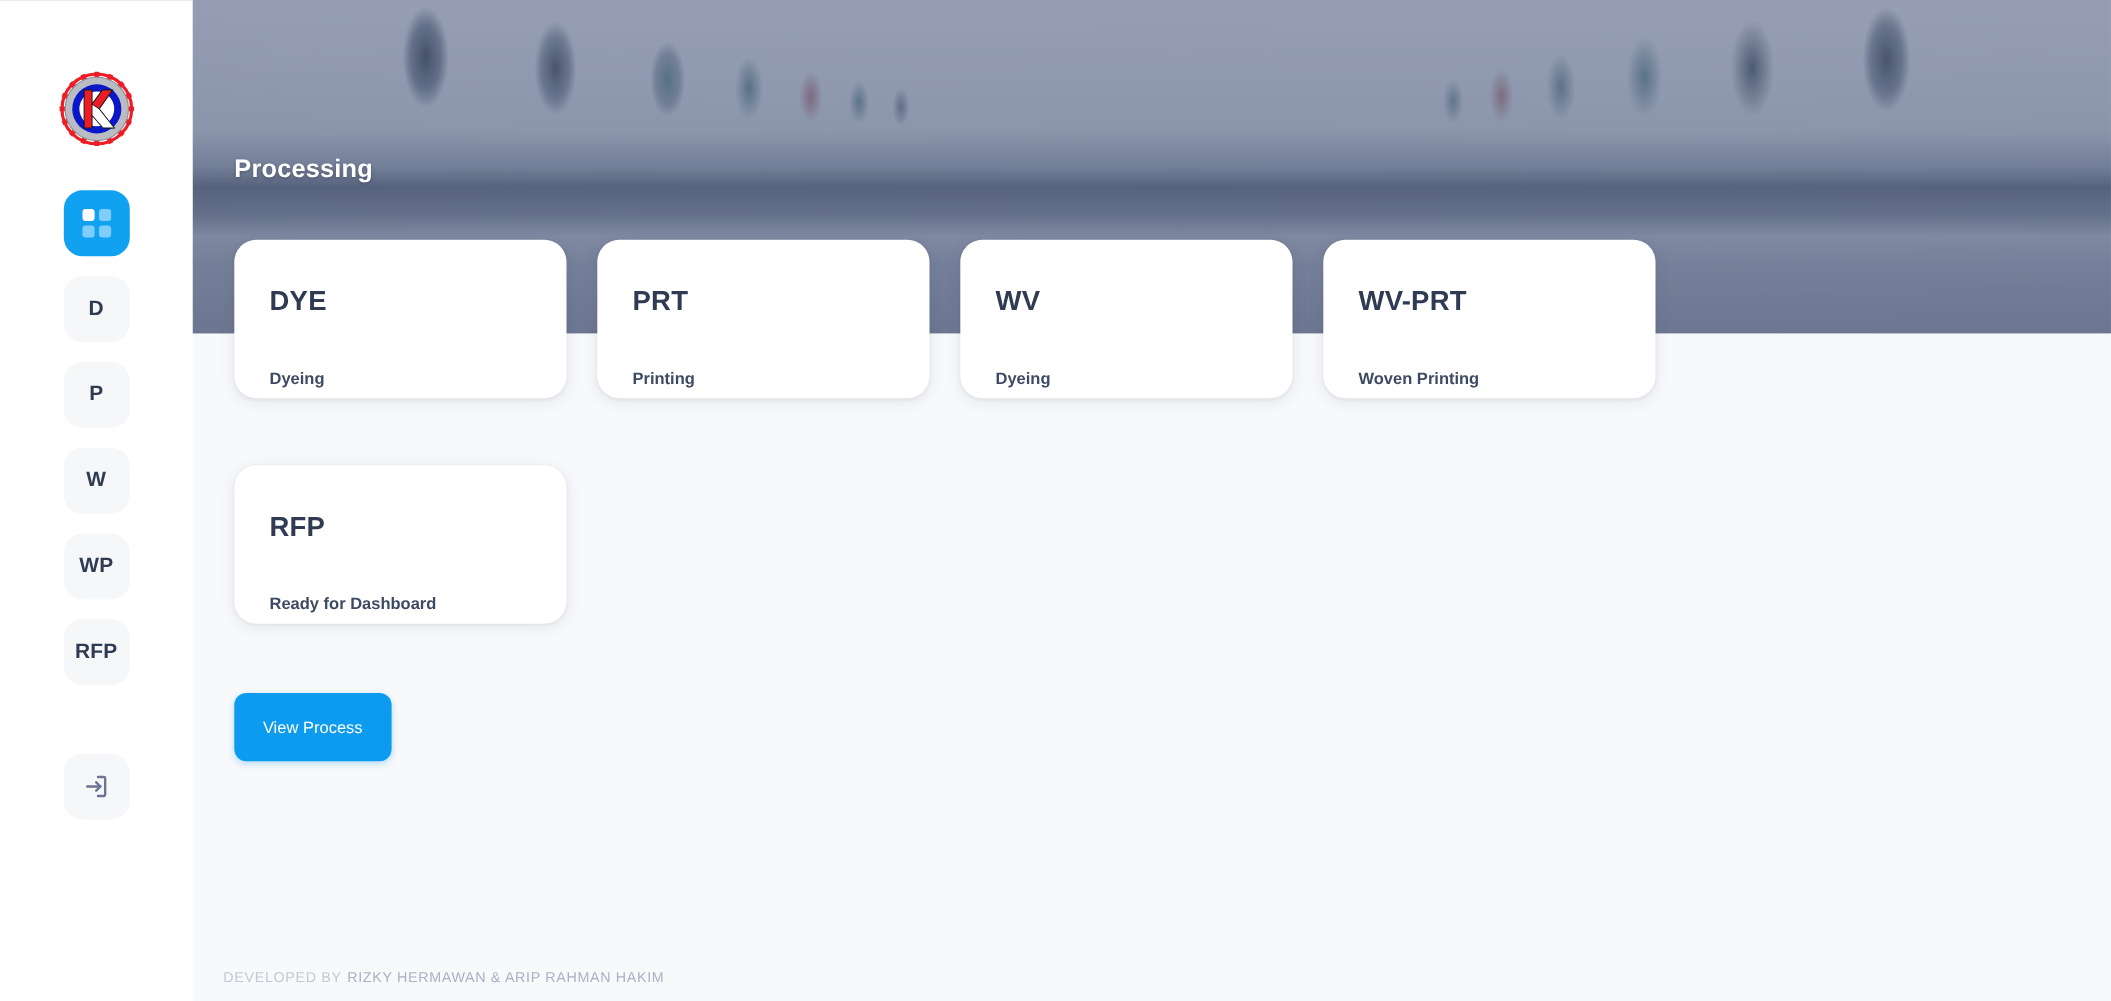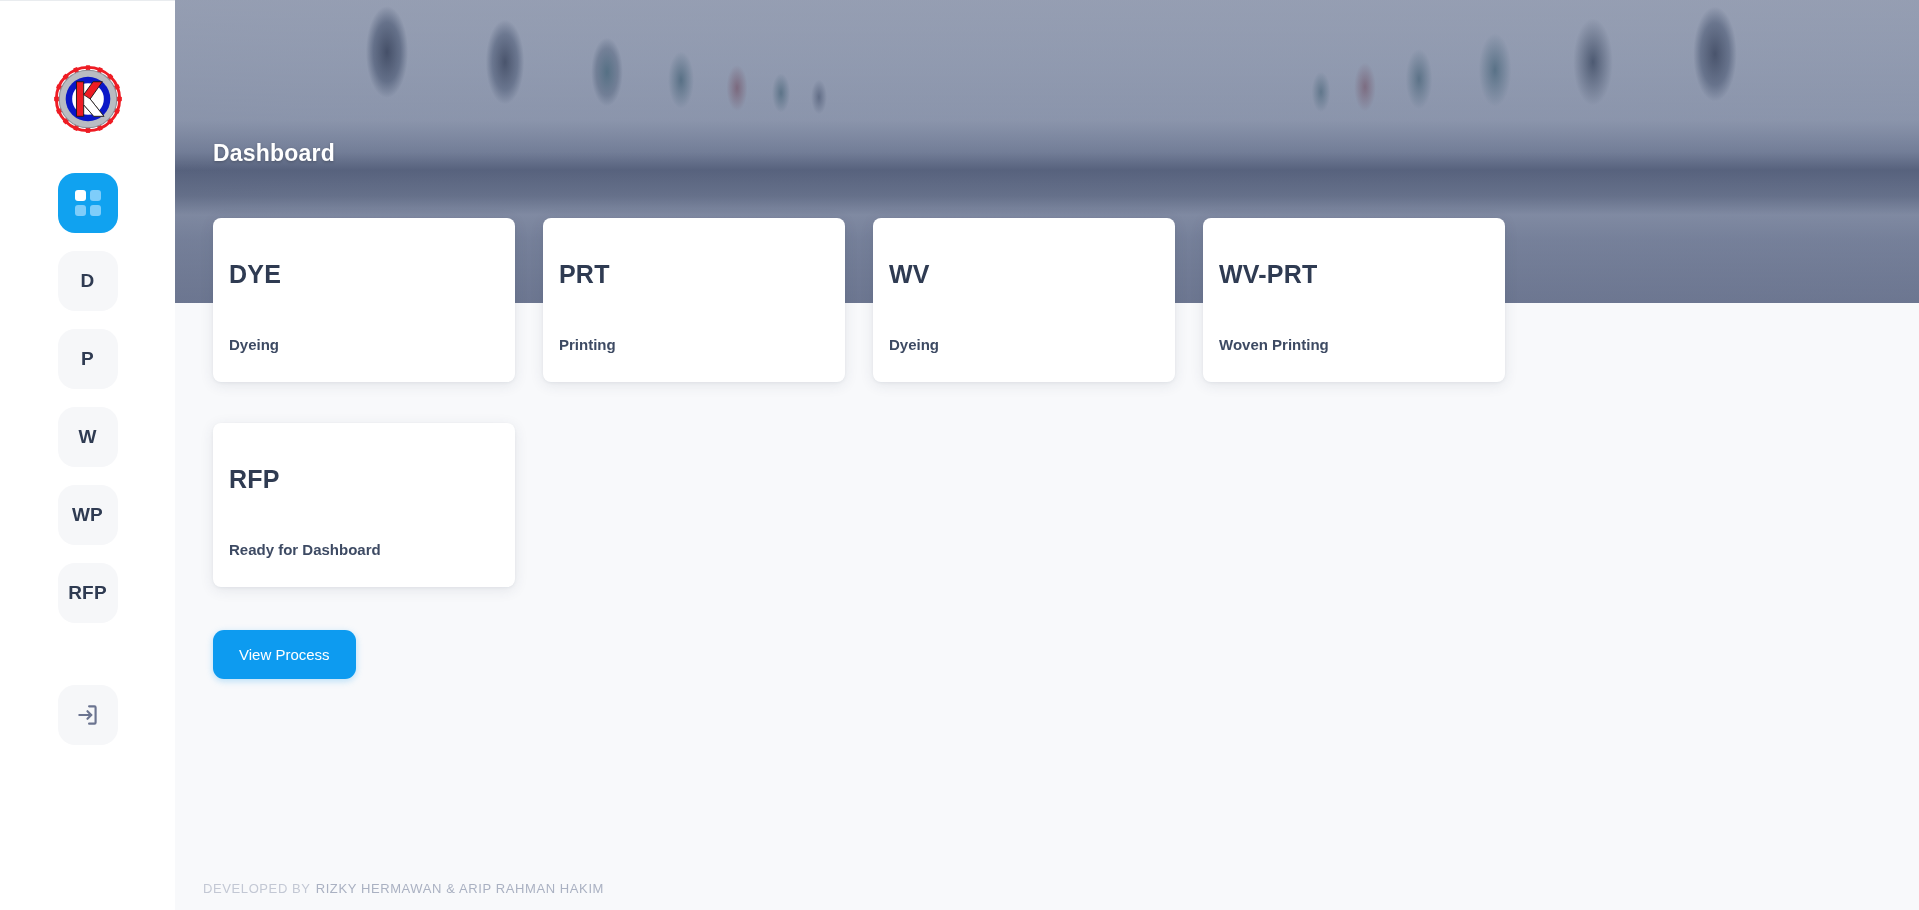--- a/index.html
+++ b/index.html
@@ -147,25 +147,25 @@
     position: absolute;
     left: 38px;
     top: 218px;
     width: 1622px;
     display: flex;
     gap: 28px;
     z-index: 10;
   }
   .card {
     width: 302px;
-    height: 164px;
+    height: 144px;
     background: #ffffff;
-    border-radius: 8px;
+    border-radius: 20px;
     box-shadow: 0 3px 14px rgba(45,60,90,.10), 0 1px 3px rgba(45,60,90,.06);
-    padding: 44px 34px 0 16px;
+    padding: 44px 34px 0 32px;
   }
   .card-title {
     font-size: 25px;
     font-weight: bold;
     color: #2f3b52;
     letter-spacing: 0.2px;
     line-height: 1;
   }
   .card-sub {
     margin-top: 49px;
@@ -179,21 +179,21 @@
     top: 423px;
     display: flex;
     gap: 28px;
     z-index: 10;
   }
 
   .view-btn {
     position: absolute;
     left: 38px;
     top: 630px;
-    height: 49px;
+    height: 62px;
     padding: 0 26px;
     border: none;
     border-radius: 11px;
     background: #0d9bf0;
     color: #ffffff;
     font-size: 15px;
     font-family: "Liberation Sans", sans-serif;
     cursor: pointer;
     box-shadow: 0 2px 7px rgba(13,155,240,.28);
     z-index: 10;
@@ -291,21 +291,21 @@
       </div>
 
     </nav>
   </aside>
 
   <main class="main">
 
     <section class="hero">
       <div class="hero-photo"></div>
       <div class="hero-tint"></div>
-      <h1 class="hero-title">Dashboard</h1>
+      <h1 class="hero-title">Processing</h1>
     </section>
 
     <div class="cards-row">
 
       <div class="card">
         <div class="card-title">DYE</div>
         <div class="card-sub">Dyeing</div>
       </div>
 
       <div class="card">

